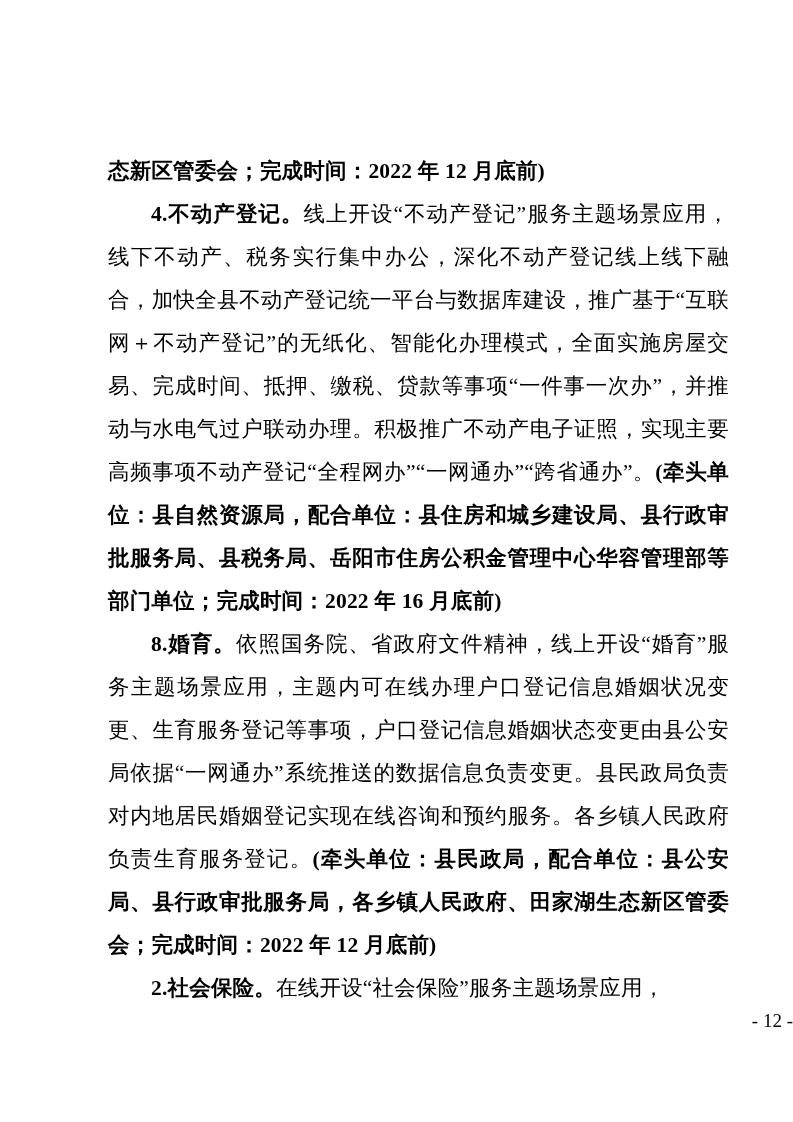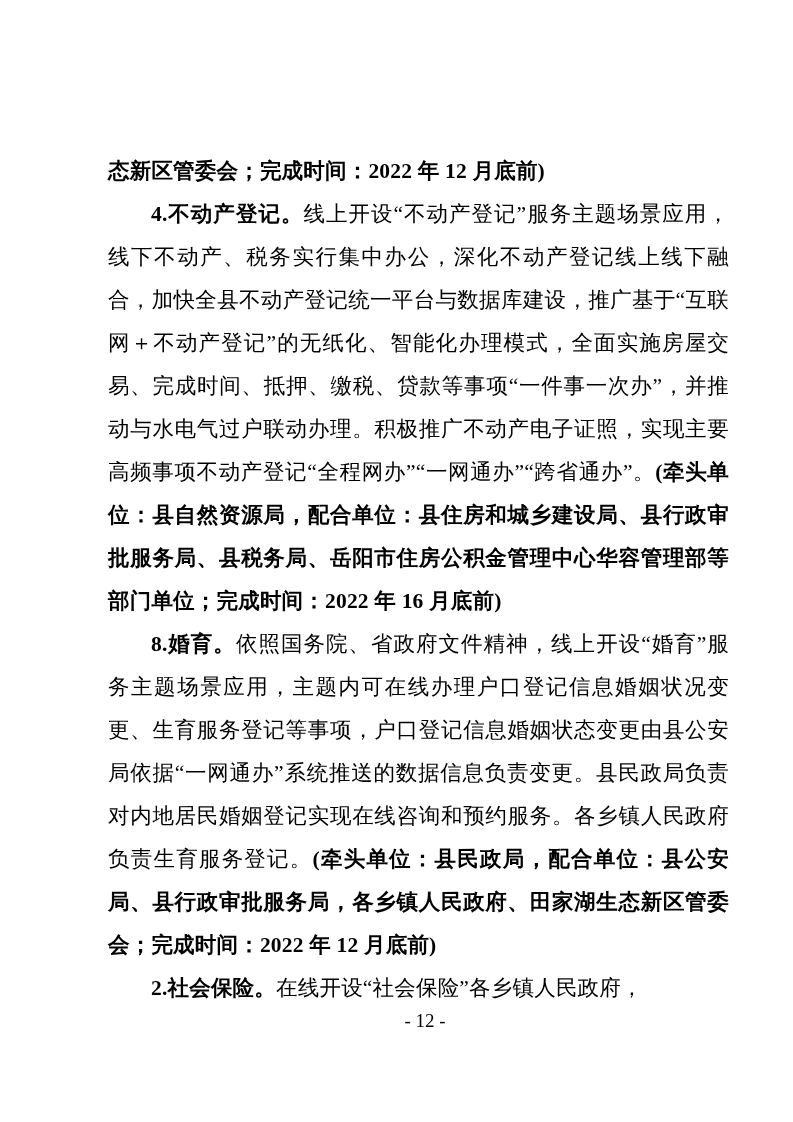--- a/index.html
+++ b/index.html
@@ -41,33 +41,33 @@
     text-indent: 43px;
   }
   .bold {
     font-weight: bold;
   }
   .page-number {
     position: absolute;
     left: 0;
     top: 1010px;
     width: 793px;
-    text-align: center;
+    text-align: right;
     padding-left: 57px;
     box-sizing: border-box;
     font-size: 19px;
     font-family: "Liberation Serif", "DejaVu Serif", serif;
     color: #000000;
   }
 </style>
 </head>
 <body>
 
 <div class="page">
   <div class="body-text">
     <p class="para"><span class="bold">态新区管委会；完成时间：2022 年 12 月底前)</span></p>
     <p class="para indent"><span class="bold">4.不动产登记。</span><span>线上开设“不动产登记”服务主题场景应用，线下不动产、税务实行集中办公，深化不动产登记线上线下融合，加快全县不动产登记统一平台与数据库建设，推广基于“互联网＋不动产登记”的无纸化、智能化办理模式，全面实施房屋交易、完成时间、抵押、缴税、贷款等事项“一件事一次办”，并推动与水电气过户联动办理。积极推广不动产电子证照，实现主要高频事项不动产登记“全程网办”“一网通办”“跨省通办”。</span><span class="bold">(牵头单位：县自然资源局，配合单位：县住房和城乡建设局、县行政审批服务局、县税务局、岳阳市住房公积金管理中心华容管理部等部门单位；完成时间：2022 年 16 月底前)</span></p>
     <p class="para indent"><span class="bold">8.婚育。</span><span>依照国务院、省政府文件精神，线上开设“婚育”服务主题场景应用，主题内可在线办理户口登记信息婚姻状况变更、生育服务登记等事项，户口登记信息婚姻状态变更由县公安局依据“一网通办”系统推送的数据信息负责变更。县民政局负责对内地居民婚姻登记实现在线咨询和预约服务。各乡镇人民政府负责生育服务登记。</span><span class="bold">(牵头单位：县民政局，配合单位：县公安局、县行政审批服务局，各乡镇人民政府、田家湖生态新区管委会；完成时间：2022 年 12 月底前)</span></p>
-    <p class="para indent"><span class="bold">2.社会保险。</span><span>在线开设“社会保险”各乡镇人民政府，</span></p>
+    <p class="para indent"><span class="bold">2.社会保险。</span><span>在线开设“社会保险”服务主题场景应用，</span></p>
   </div>
 </div>
 
 <div class="page-number">- 12 -</div>
 
 </body></html>

